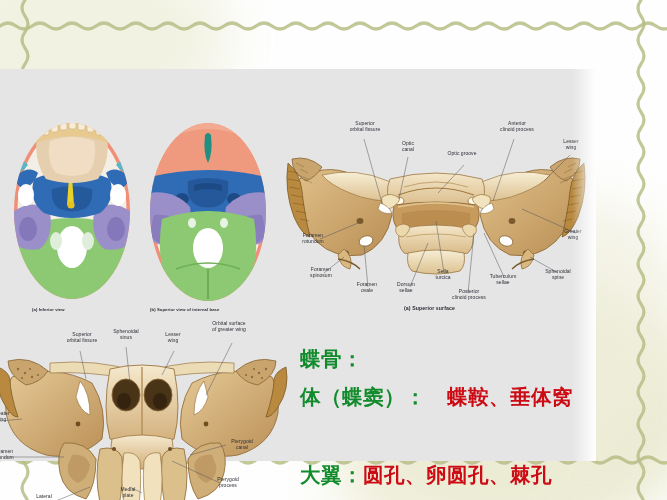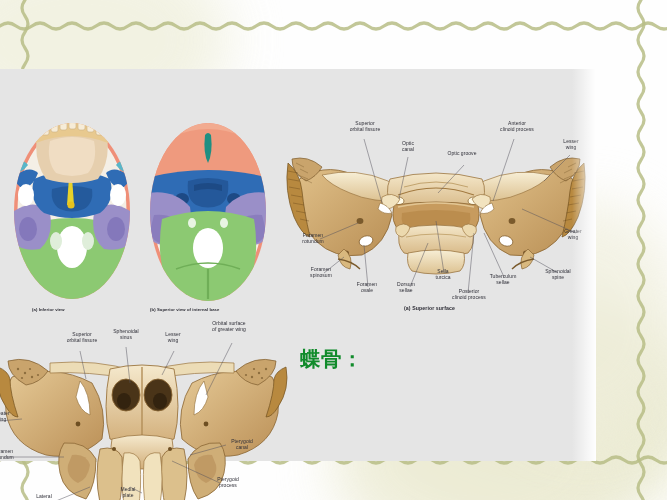--- a/index.html
+++ b/index.html
@@ -433,19 +433,25 @@
 
       <div class="fig-caption" style="left:106px; top:188px; font-size:5.2px;">(b) Anterior surface</div>
     </div>
 
     <div id="text-block">
 
       <div class="cn-line" id="cn-l1">
         <span class="cn-green">蝶骨：</span><span class="cn-red"></span>
       </div>
 
-
-
+      <div class="cn-line" id="cn-l2">
+        <span class="cn-green">体（蝶窦）：</span><span class="cn-red">　蝶鞍、垂体窝</span>
+      </div>
+
+
+      <div class="cn-line" id="cn-l4">
+        <span class="cn-green">大翼：</span><span class="cn-red">圆孔、卵圆孔、棘孔</span>
+      </div>
 
     </div>
 
   </div>
 </div>
 
 </body></html>

